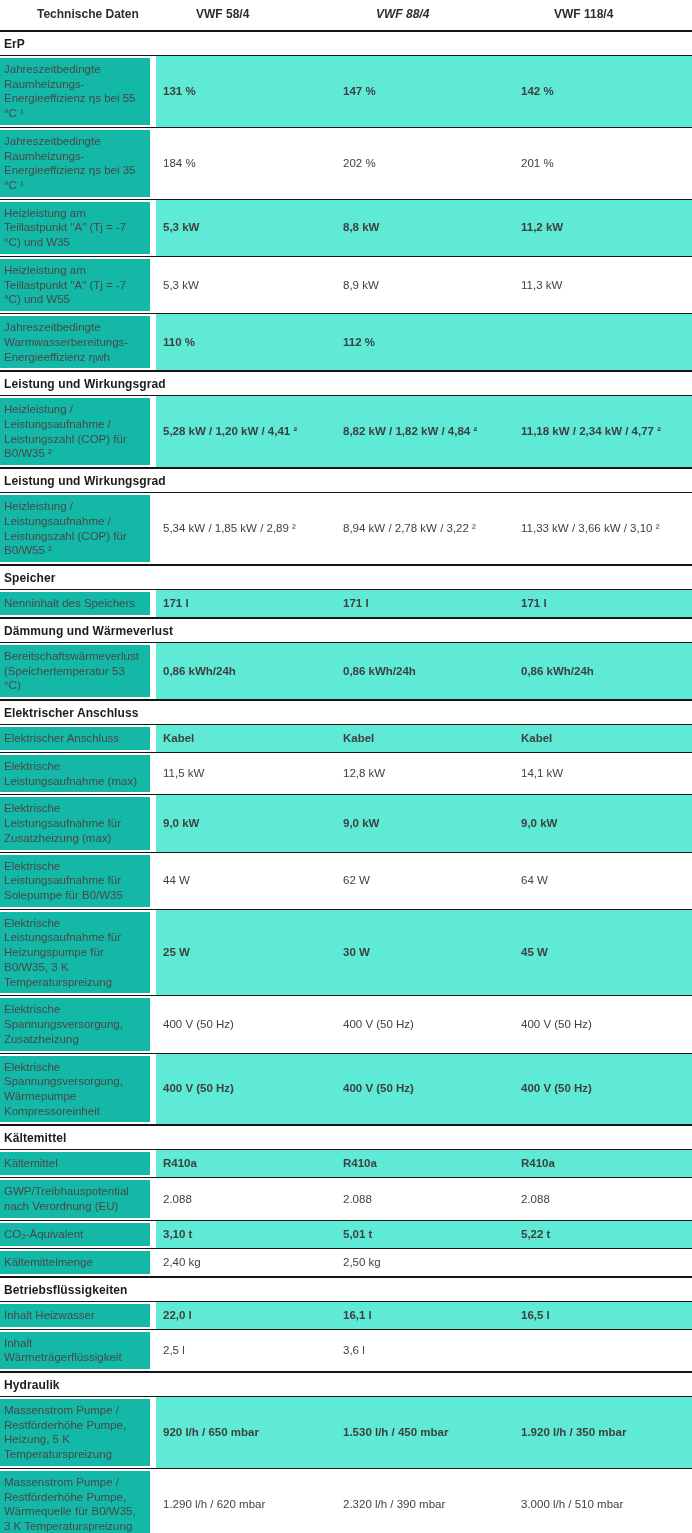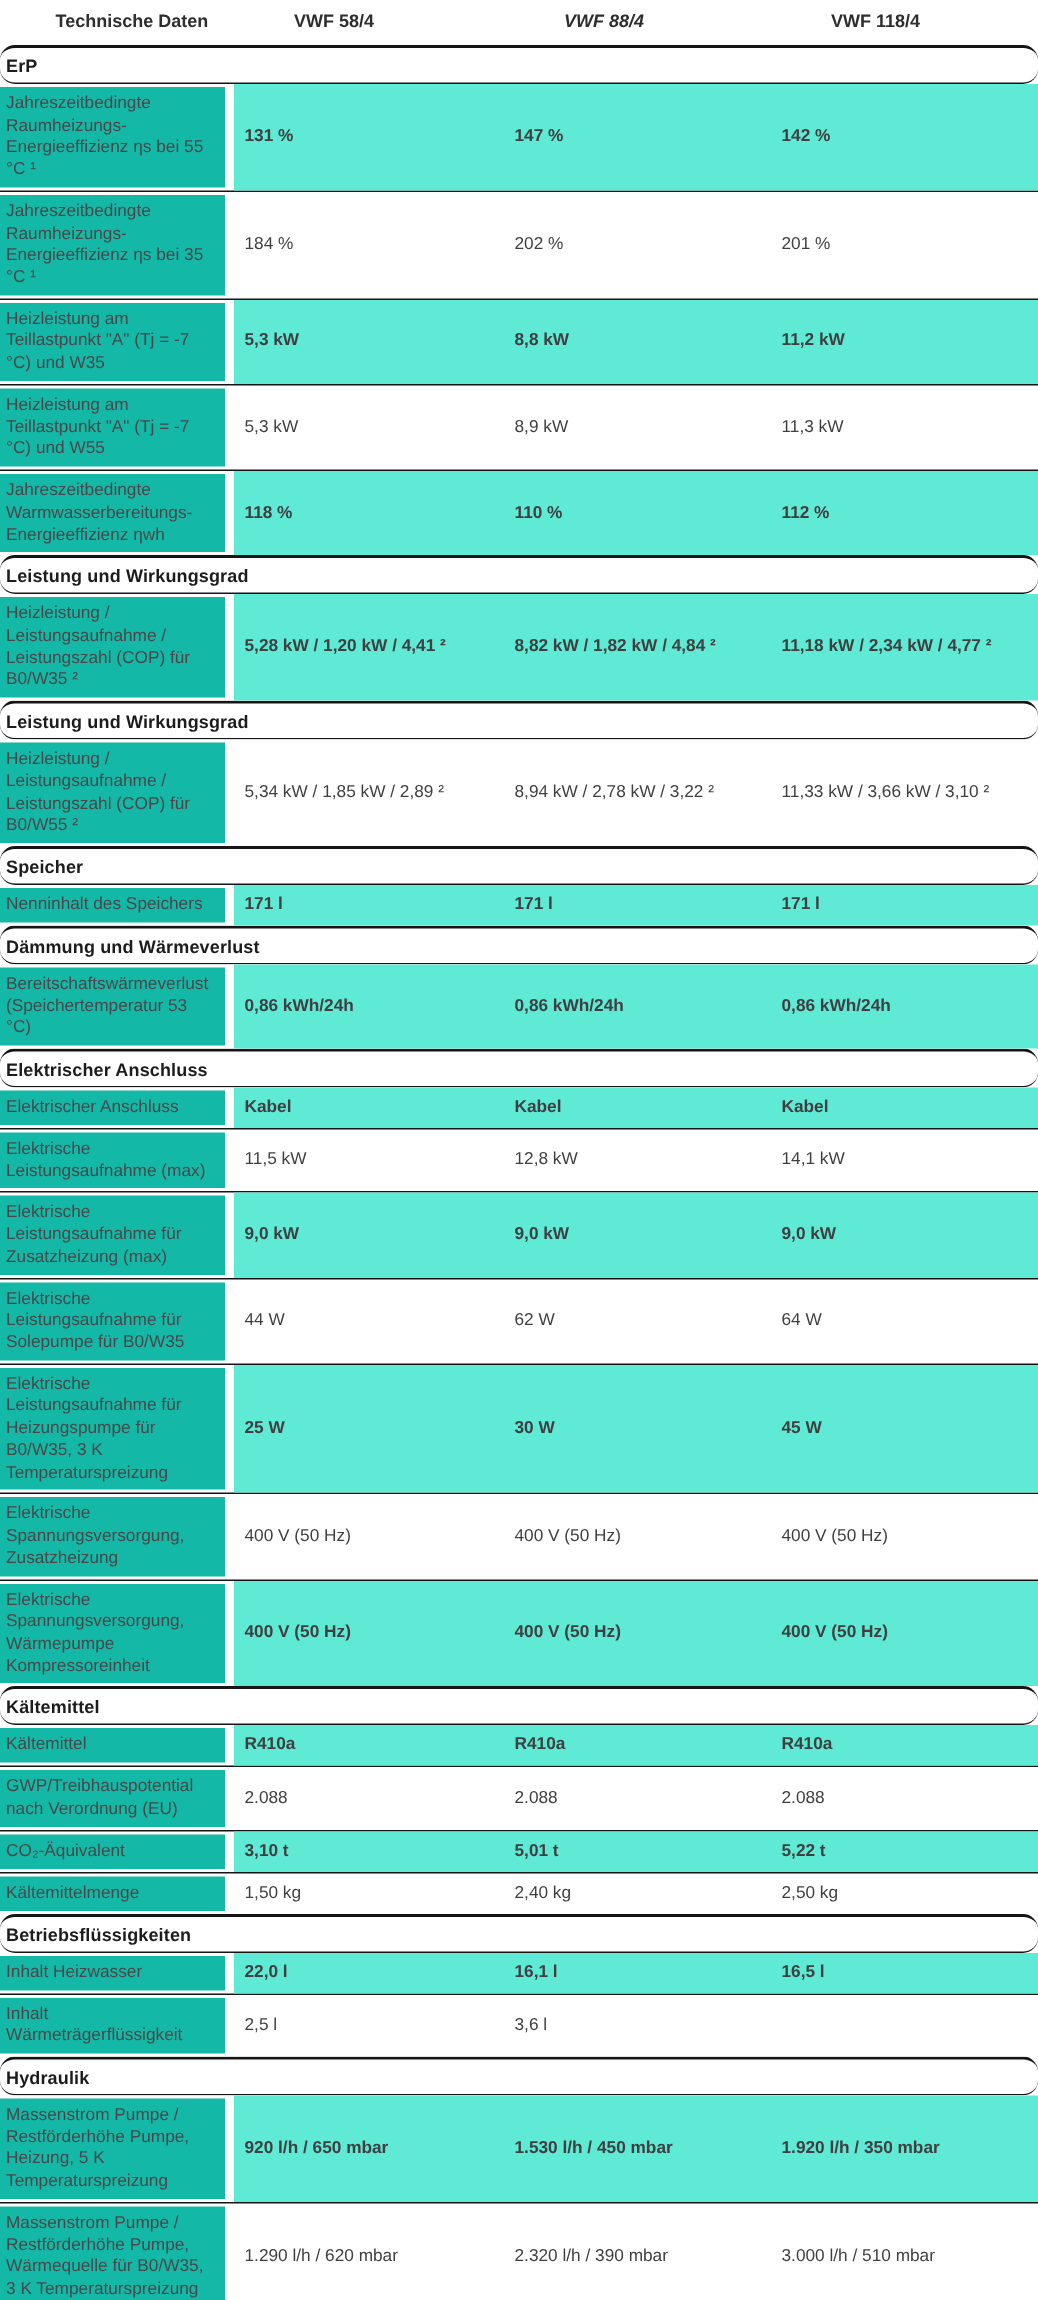--- a/index.html
+++ b/index.html
@@ -22,21 +22,20 @@
   .head .h2 { width:178px; padding-left:7px;font-style:italic; }
   .head .h3 { flex:1;     padding-left:7px; }
 
   
   .section-title {
     border-top:2px solid #151515;
     border-bottom:1px solid #151515;
     font-size:12px; font-weight:bold; color:#1c1c1e;
     padding:5px 4px 4px 4px;
     letter-spacing:.1px;
-    border-radius:10px;
   }
 
   
   .row { display:flex; }
   .row + .row { border-top:1px solid #151515; }
 
   .lblw { width:156px; display:flex; box-sizing:border-box; }
   .lbl {
     flex:1;
     background:#14b8a6;
@@ -107,21 +106,20 @@
           <div class="val">5,3 kW</div>
           <div class="val">8,9 kW</div>
           <div class="val">11,3 kW</div>
         </div>
       </div>
       <div class="row shaded">
         <div class="lblw">
           <div class="lbl">Jahreszeitbedingte Warmwasserbereitungs-Energieeffizienz ηwh</div>
         </div>
         <div class="vals">
-          <div class="val">118 %</div>
           <div class="val">110 %</div>
           <div class="val">112 %</div>
         </div>
       </div>
       <div class="section-title">Leistung und Wirkungsgrad</div>
       <div class="row shaded">
         <div class="lblw">
           <div class="lbl">Heizleistung / Leistungsaufnahme / Leistungszahl (COP) für B0/W35 ²</div>
         </div>
         <div class="vals">
@@ -263,21 +261,20 @@
           <div class="val">3,10 t</div>
           <div class="val">5,01 t</div>
           <div class="val">5,22 t</div>
         </div>
       </div>
       <div class="row">
         <div class="lblw">
           <div class="lbl">Kältemittelmenge</div>
         </div>
         <div class="vals">
-          <div class="val">1,50 kg</div>
           <div class="val">2,40 kg</div>
           <div class="val">2,50 kg</div>
         </div>
       </div>
       <div class="section-title">Betriebsflüssigkeiten</div>
       <div class="row shaded">
         <div class="lblw">
           <div class="lbl">Inhalt Heizwasser</div>
         </div>
         <div class="vals">

